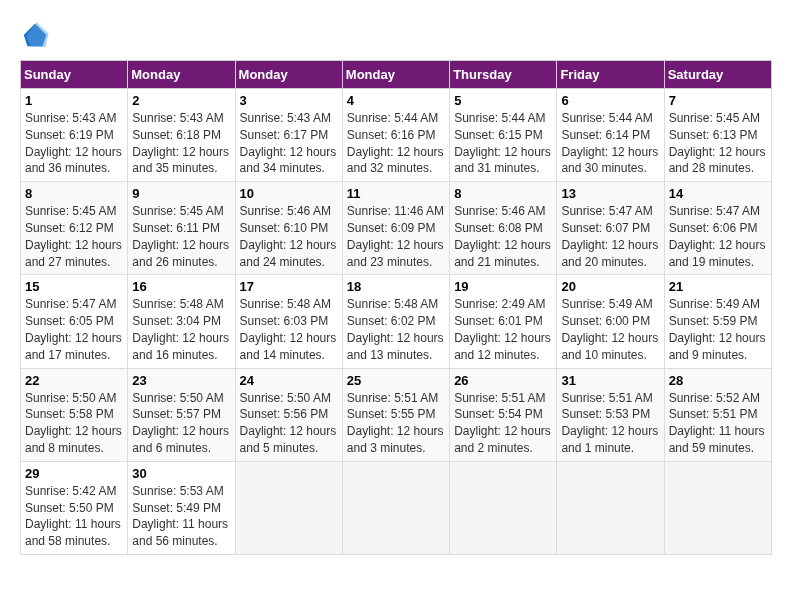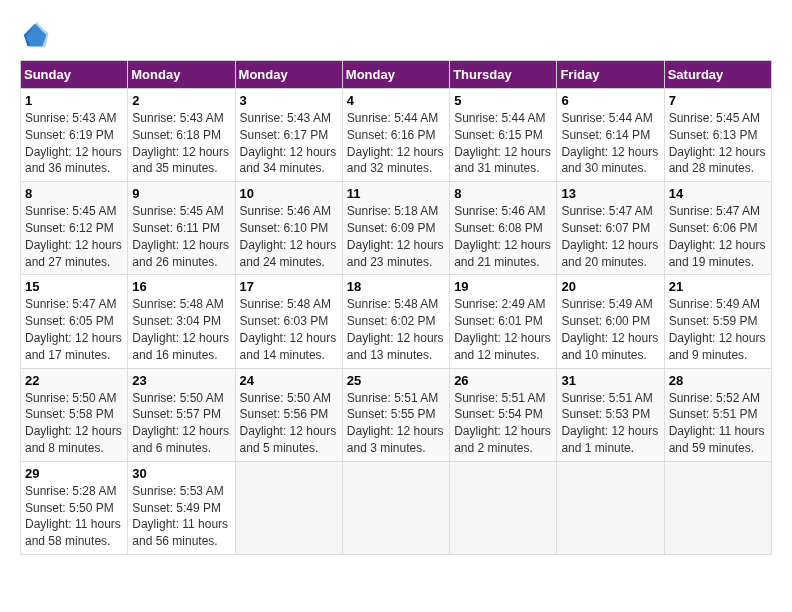--- a/index.html
+++ b/index.html
@@ -186,21 +186,21 @@
         </td>
         <td>
           <div class="day-number">10</div>
           <div class="day-info">Sunrise: 5:46 AM
 Sunset: 6:10 PM
 Daylight: 12 hours
 and 24 minutes.</div>
         </td>
         <td>
           <div class="day-number">11</div>
-          <div class="day-info">Sunrise: 5:18 AM
+          <div class="day-info">Sunrise: 11:46 AM
 Sunset: 6:09 PM
 Daylight: 12 hours
 and 23 minutes.</div>
         </td>
         <td>
           <div class="day-number">8</div>
           <div class="day-info">Sunrise: 5:46 AM
 Sunset: 6:08 PM
 Daylight: 12 hours
 and 21 minutes.</div>
@@ -318,21 +318,21 @@
           <div class="day-number">28</div>
           <div class="day-info">Sunrise: 5:52 AM
 Sunset: 5:51 PM
 Daylight: 11 hours
 and 59 minutes.</div>
         </td>
       </tr>
       <tr>
         <td>
           <div class="day-number">29</div>
-          <div class="day-info">Sunrise: 5:28 AM
+          <div class="day-info">Sunrise: 5:42 AM
 Sunset: 5:50 PM
 Daylight: 11 hours
 and 58 minutes.</div>
         </td>
         <td>
           <div class="day-number">30</div>
           <div class="day-info">Sunrise: 5:53 AM
 Sunset: 5:49 PM
 Daylight: 11 hours
 and 56 minutes.</div>

